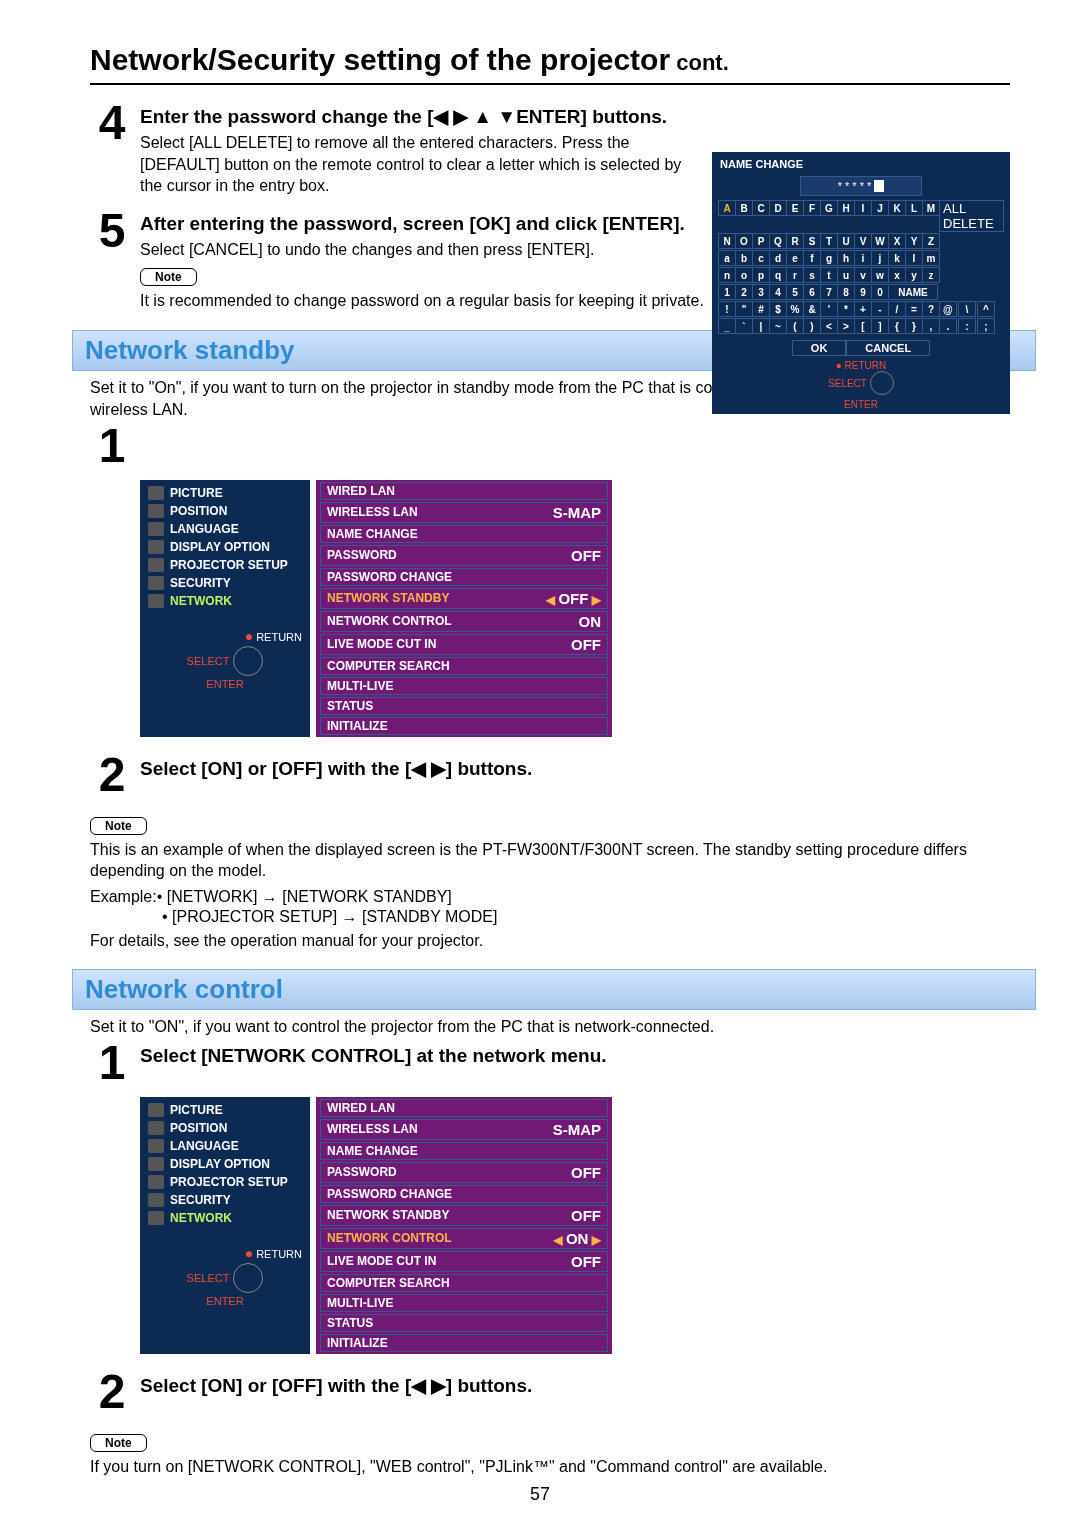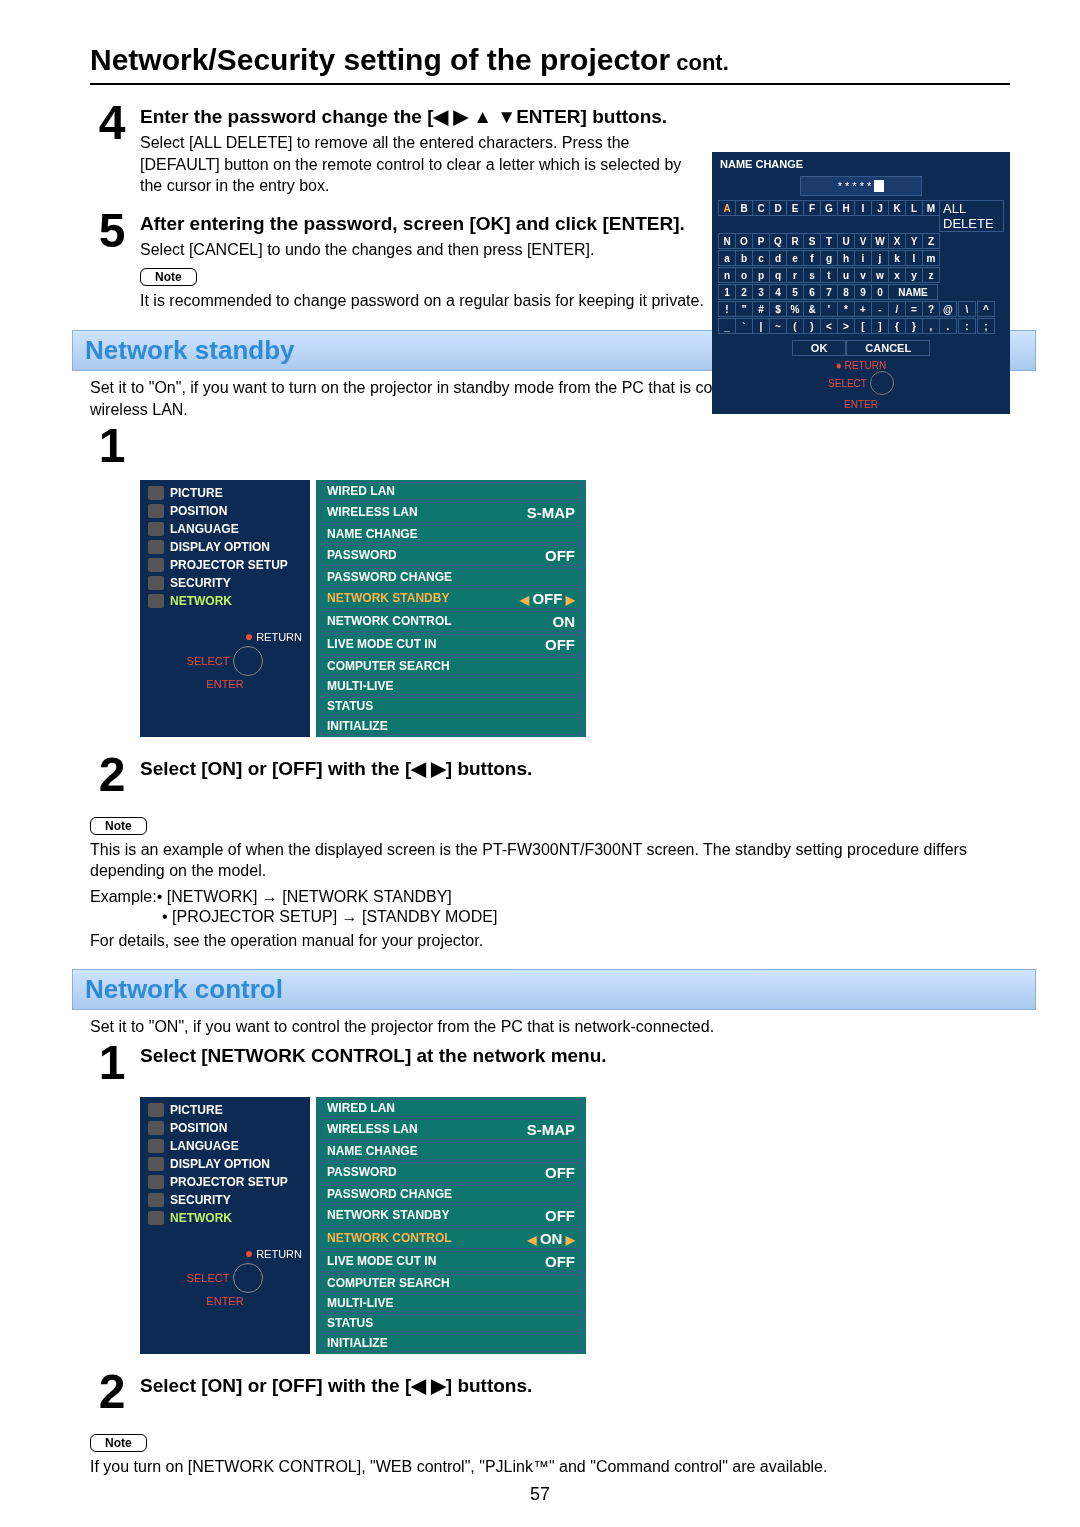--- a/index.html
+++ b/index.html
@@ -20,21 +20,21 @@
 .osd-left{background:#0d2a52;width:170px;font-size:12px;color:#fff;padding:4px 0}
 .osd-left .row{display:flex;align-items:flex-start;gap:6px;padding:2px 8px;font-weight:bold}
 .osd-left .row .ic{width:16px;height:14px;display:inline-block;background:#555;border-radius:2px}
 .osd-left .row.sel{color:#bef264}
 .osd-left .ret{text-align:right;padding:18px 8px 0 0;font-size:11px}
 .osd-left .ret .dot{color:#e74c3c;font-size:14px}
 .osd-left .sel-row{display:flex;align-items:center;justify-content:center;gap:4px;font-size:11px;color:#e74c3c;padding:2px 0}
 .osd-left .sel-row .pad{width:28px;height:28px;border:1px solid #888;border-radius:50%;position:relative}
 .osd-left .sel-row .pad:before,.osd-left .sel-row .pad:after{content:"";position:absolute;background:#888}
 .osd-left .ent{text-align:center;font-size:11px;color:#e74c3c}
-.osd-right{background:#0f766e;width:270px;font-size:12px;color:#fff}
+.osd-right{background:#701a75;width:296px;font-size:12px;color:#fff}
 .osd-right .itm{display:flex;justify-content:space-between;align-items:center;border:1px solid #355a8a;margin:2px 4px;padding:1px 6px;font-weight:bold}
 .osd-right .itm.hi{color:#ffb24a}
 .osd-right .itm .arr{color:#ffb24a}
 .osd-right .val{color:#fff;font-weight:bold;font-size:15px}
 .kbd{background:#0d2a52;width:290px;font-size:11px;color:#fff;padding:4px;position:absolute;right:70px;top:144px}
 .kbd .ttl{font-weight:bold;padding:2px 4px}
 .kbd .pwbox{background:#1a3b6b;margin:4px auto;width:120px;height:18px;display:flex;align-items:center;justify-content:center;color:#fff;letter-spacing:3px;border:1px solid #355a8a}
 .kbd .grid{display:grid;grid-template-columns:repeat(13,16px) auto;gap:1px;margin:3px 2px}
 .kbd .cell{width:16px;height:14px;border:1px solid #355a8a;display:flex;align-items:center;justify-content:center;font-size:10px;font-weight:bold}
 .kbd .cell.o{color:#ffb24a}

